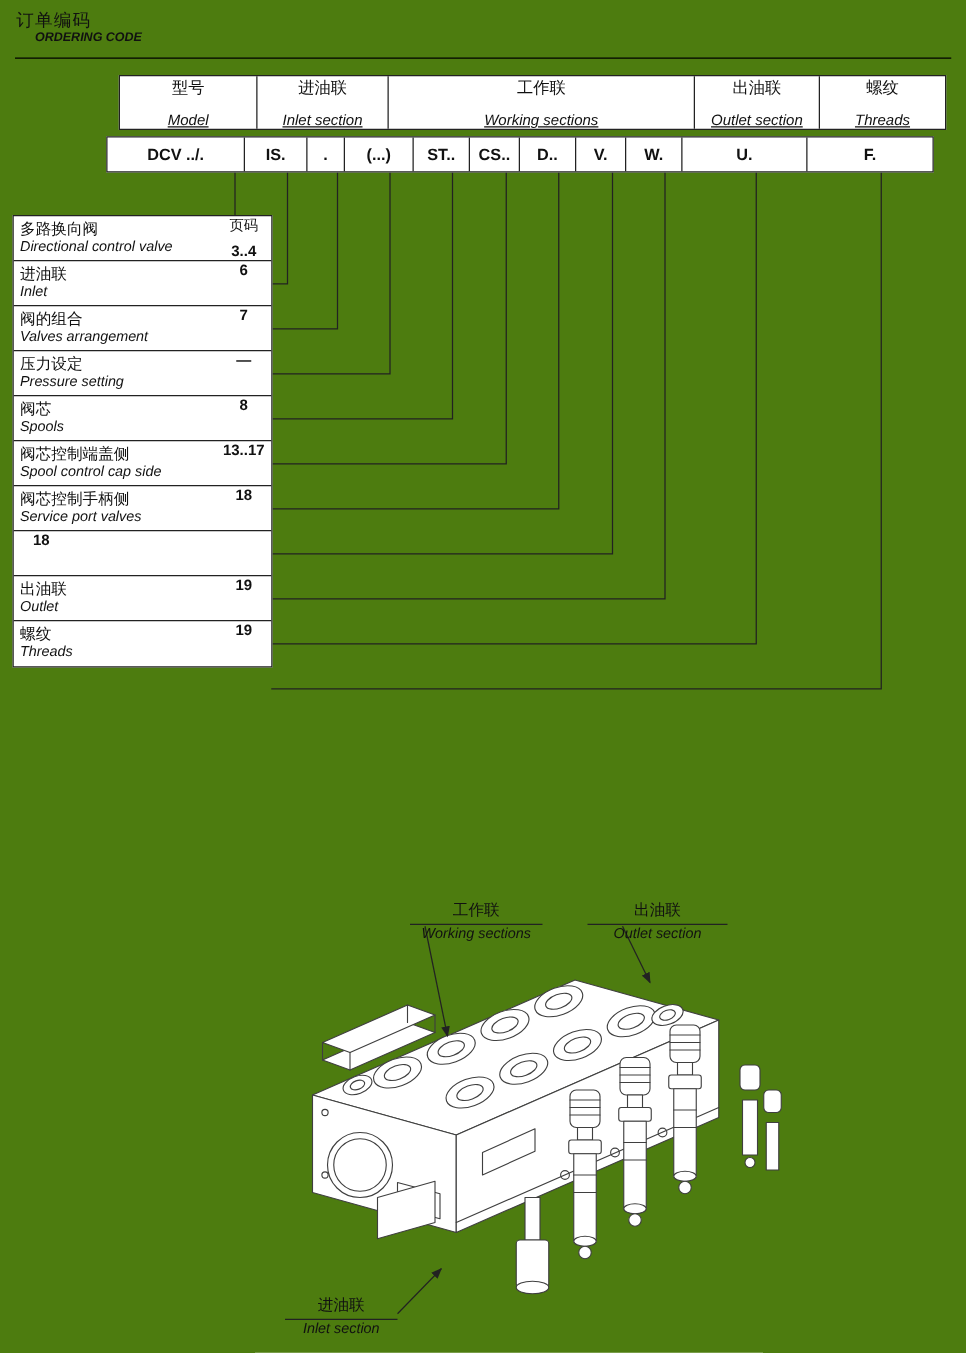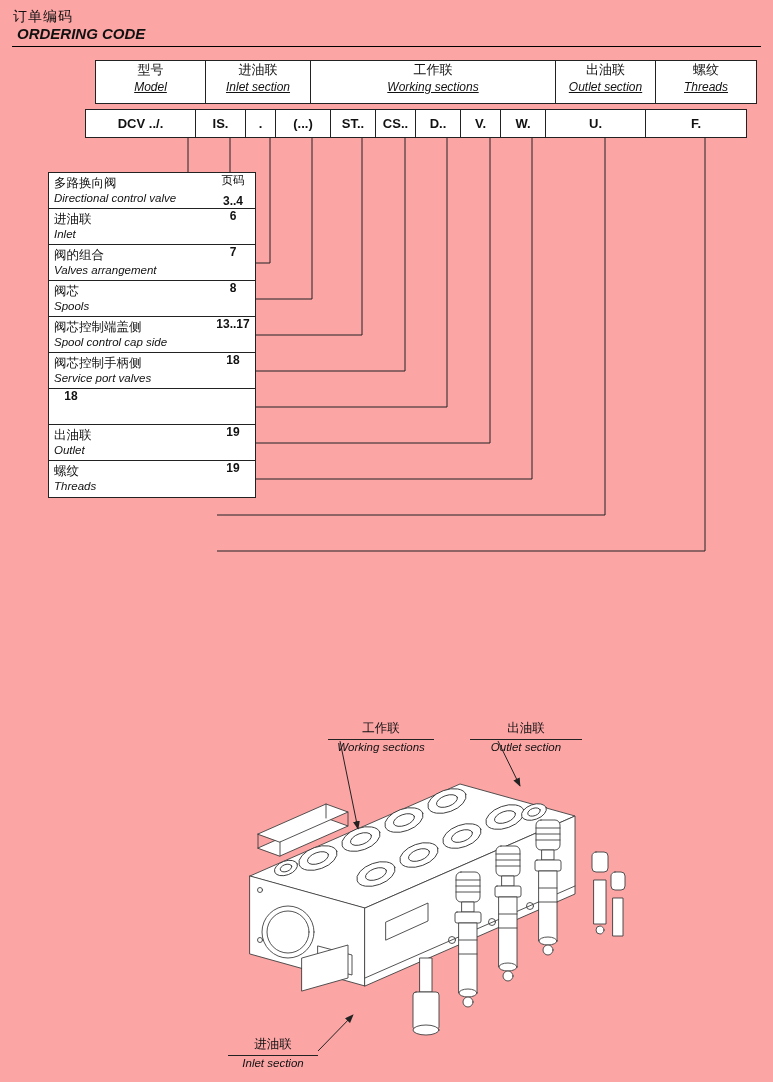--- a/index.html
+++ b/index.html
@@ -1,35 +1,35 @@
 <!DOCTYPE html>
 <html><head>
 <meta charset="utf-8">
 <style>
   * { margin:0; padding:0; box-sizing:border-box; }
   body { background:#fff; font-family:"Liberation Sans", sans-serif; color:#111; }
-  .page { position:relative; width:773px; height:1082px; background:#fca5a5; overflow:hidden; }
+  .page { position:relative; width:773px; height:1082px; background:#4d7c0f; overflow:hidden; }
 
   .overlay { position:absolute; left:0; top:0; z-index:0; pointer-events:none; }
 
   .title-zh { position:absolute; left:13px; top:8px; font-size:14px; letter-spacing:1px; z-index:2; }
-  .title-en { position:absolute; left:17px; top:25px; font-size:15px; font-weight:bold; font-style:italic; z-index:2; }
+  .title-en { position:absolute; left:28px; top:25px; font-size:10px; font-weight:bold; font-style:italic; z-index:2; }
   .title-rule { position:absolute; left:12px; top:46px; width:749px; border-top:1.5px solid #000; z-index:2; }
 
   .hdr { position:absolute; left:95px; top:60px; width:662px; height:44px; display:flex; border:1px solid #222; background:#fff; z-index:2; }
-  .hdr-cell { flex-shrink:0; border-right:1px solid #222; display:flex; flex-direction:column; align-items:center; justify-content:flex-start; gap:1px; }
+  .hdr-cell { flex-shrink:0; border-right:1px solid #222; display:flex; flex-direction:column; align-items:center; justify-content:space-between; gap:1px; }
   .hdr-cell:last-child { border-right:none; }
   .hdr-cell .zh { font-size:13px; }
   .hdr-cell .en { font-size:12px; font-style:italic;text-decoration:underline; }
 
   .coderow { position:absolute; left:85px; top:109px; width:662px; height:29px; display:flex; border:1px solid #222; background:#fff; z-index:2; font-weight:bold; font-size:13px; }
   .code-cell { flex-shrink:0; border-right:1px solid #222; display:flex; align-items:center; justify-content:center; white-space:nowrap; }
   .code-cell:last-child { border-right:none; }
 
-  .legend { position:absolute; left:10px; top:172px; width:208px; border:1px solid #222; background:#fff; z-index:2;margin-left:38px; }
+  .legend { position:absolute; left:10px; top:172px; width:208px; border:1px solid #222; background:#fff; z-index:2; }
   .lrow { height:36px; border-bottom:1px solid #222; display:flex; }
   .lrow:last-child { border-bottom:none; }
   .lrow .txt { flex:1; padding:2px 0 0 5px; overflow:hidden; }
   .lrow .txt .zh { font-size:12.5px; line-height:16px; }
   .lrow .txt .en { font-size:11.5px; line-height:15px; font-style:italic; white-space:nowrap; }
   .lrow .pg { width:44px; display:flex; flex-direction:column; align-items:center; justify-content:space-between; font-weight:bold; font-size:12px; }
   .lrow .pg .pglabel { font-weight:normal; font-size:11.5px; }
 
   .fig-label { position:absolute; text-align:center; z-index:2; background:transparent; }
   .fig-label .zh { font-size:12.5px; padding-bottom:2px; border-bottom:1px solid #222; }
@@ -242,20 +242,29 @@
       <div class="txt">
         <div class="zh">阀的组合</div>
         <div class="en">Valves arrangement</div>
       </div>
       <div class="pg">
         <div>7</div>
       </div>
     </div>
     <div class="lrow">
       <div class="txt">
+        <div class="zh">压力设定</div>
+        <div class="en">Pressure setting</div>
+      </div>
+      <div class="pg">
+        <div>—</div>
+      </div>
+    </div>
+    <div class="lrow">
+      <div class="txt">
         <div class="zh">阀芯</div>
         <div class="en">Spools</div>
       </div>
       <div class="pg">
         <div>8</div>
       </div>
     </div>
     <div class="lrow">
       <div class="txt">
         <div class="zh">阀芯控制端盖侧</div>

